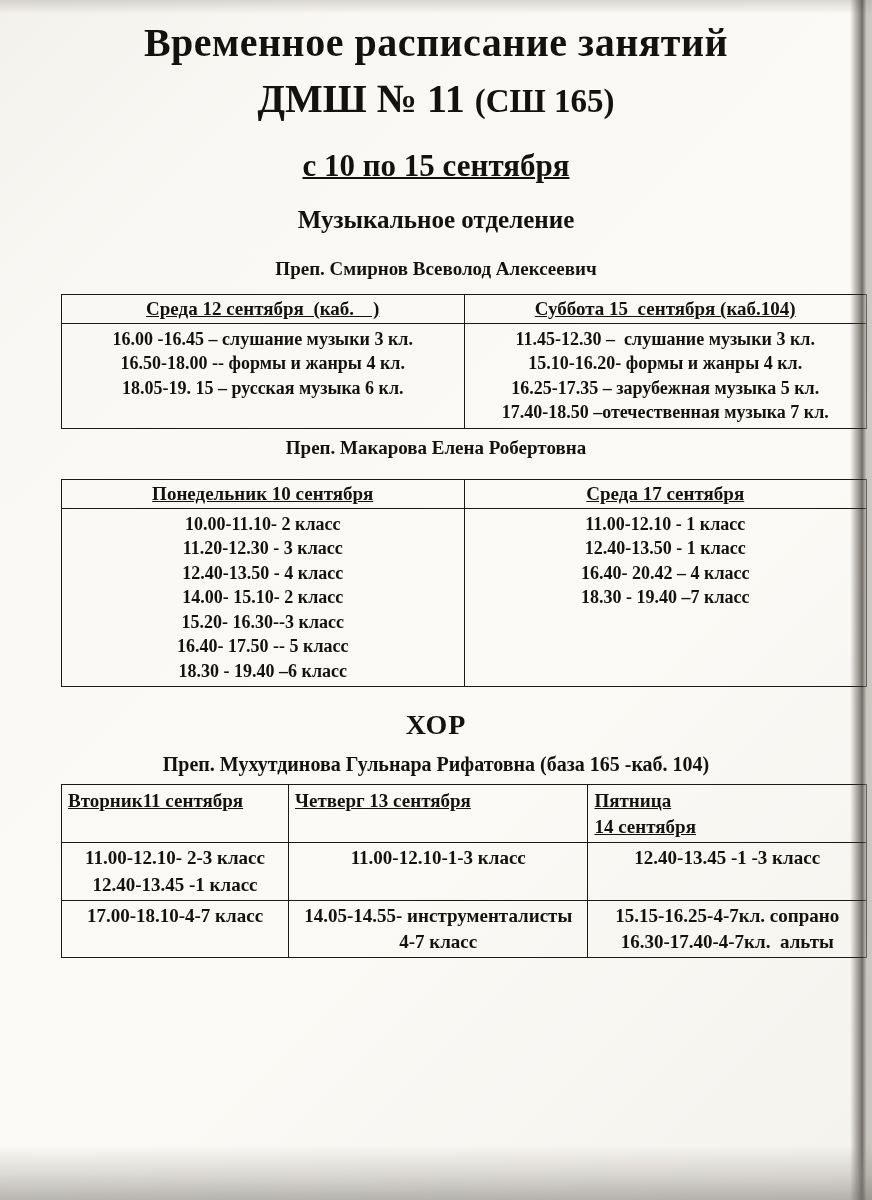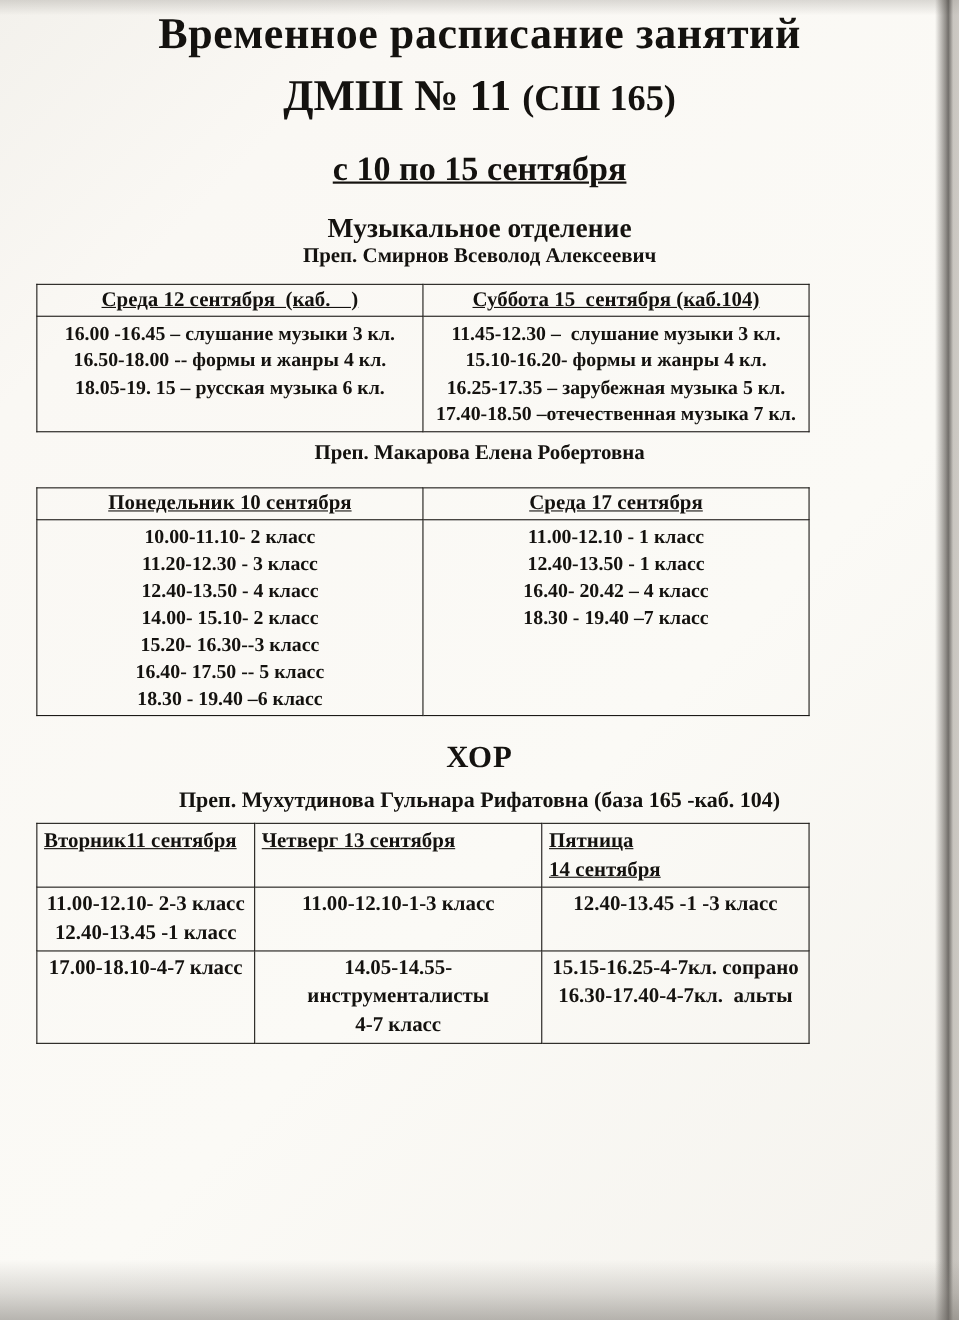--- a/index.html
+++ b/index.html
@@ -5,38 +5,38 @@
   html,body { margin:0; padding:0; background:#d8d6d2; }
   .page {
     position:relative;
     width:872px; height:1200px;
     margin:0 auto;
     background: linear-gradient(135deg, #f3f1ec 0%, #faf8f4 18%, #fbfaf6 60%, #f4f2ed 100%);
     font-family:"Liberation Serif","DejaVu Serif",serif;
     color:#14120f;
     overflow:hidden;
   }
-  .doc { padding:8px 33px 0 33px; text-align:center; }
+  .doc { padding:20px 33px 0 33px; text-align:center; }
 
   .title1 { font-size:40px; font-weight:700; line-height:1.15; letter-spacing:0.5px; }
   .title2 { font-size:40px; font-weight:700; margin-top:10px; line-height:1.15; }
   .title2 .suffix { font-size:33px; }
   .date-range { margin-top:26px; font-size:31px; font-weight:700; }
   .date-range .u { text-decoration:underline; text-decoration-thickness:2px; }
   .department { margin-top:22px; font-size:25px; font-weight:700; }
   .section-title { margin-top:20px; font-size:26px; font-weight:700; letter-spacing:0.5px; }
-  .teacher { font-size:19px; font-weight:700; }
+  .teacher { margin-top:24px; font-size:19px; font-weight:700; }
 
   .big-section { margin-top:56px; font-size:28px; font-weight:700; }
   .big-section .suffix { font-size:21px; }
   .teacher2 { margin-top:8px; font-size:19px; font-weight:700; }
   .hor-title { margin-top:22px; font-size:28px; font-weight:700; letter-spacing:1px; }
   .teacher3 { margin-top:12px; font-size:20px; font-weight:700; }
 
-  table { border-collapse:collapse; width:703px; table-layout:fixed; }
+  table { border-collapse:collapse; width:806px; table-layout:fixed;margin-left:28px; }
   .t1 { margin-top:14px; }
   .t2 { margin-top:20px; }
   .t3 { margin-top:8px; }
   th, td { border:1.5px solid #1c1a17; }
   th { font-size:19px; font-weight:700; padding:3px 6px; text-align:center; vertical-align:top; }
   th .u { text-decoration:underline; white-space:pre-wrap; }
   td { font-size:18px; font-weight:700; padding:3px 8px; text-align:center; vertical-align:top; line-height:1.36; }
   .pre { white-space:pre-wrap; }
 
   .t3 th { text-align:left; font-size:19px; line-height:1.35; padding:3px 6px; }

